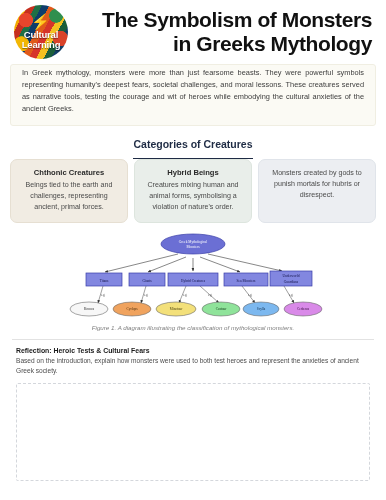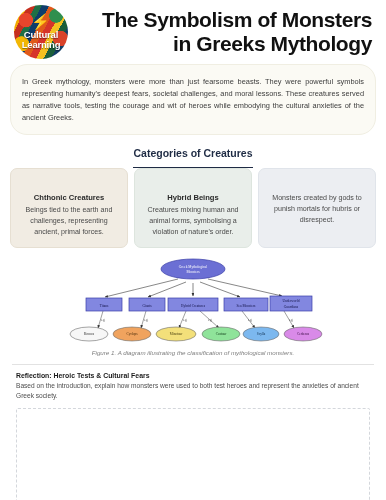--- a/index.html
+++ b/index.html
@@ -81,22 +81,22 @@
     letter-spacing: -0.4px;
     padding-right: 4px;
   }
   .title .l2 { display: block; }
 
   
   .intro {
     margin: 2px 10px 0 10px;
     background: #fbfaf4;
     border: 1px solid #f0eee2;
-    border-radius: 17px;
-    padding: 11px 11px 10px 11px;
+    border-radius: 3px;
+    padding: 2px 11px 10px 11px;
     font-size: 7.4px;
     line-height: 1.62;
     color: #3c3c3c;
     text-align: justify;
   }
 
   
   .sec-heading {
     text-align: center;
     margin: 12px 0 9px 0;
@@ -111,21 +111,21 @@
 
   
   .cards {
     display: flex;
     gap: 6px;
     margin: 0 10px;
   }
   .card {
     flex: 1 1 0;
     border-radius: 7px;
-    padding: 24px 7px 9px 7px;
+    padding: 8px 7px 9px 7px;
     box-sizing: border-box;
     min-height: 62px;
     text-align: center;
   }
   .card-title {
     font-size: 7.6px;
     font-weight: 800;
     color: #2a2a2a;
     margin-bottom: 3px;
   }

